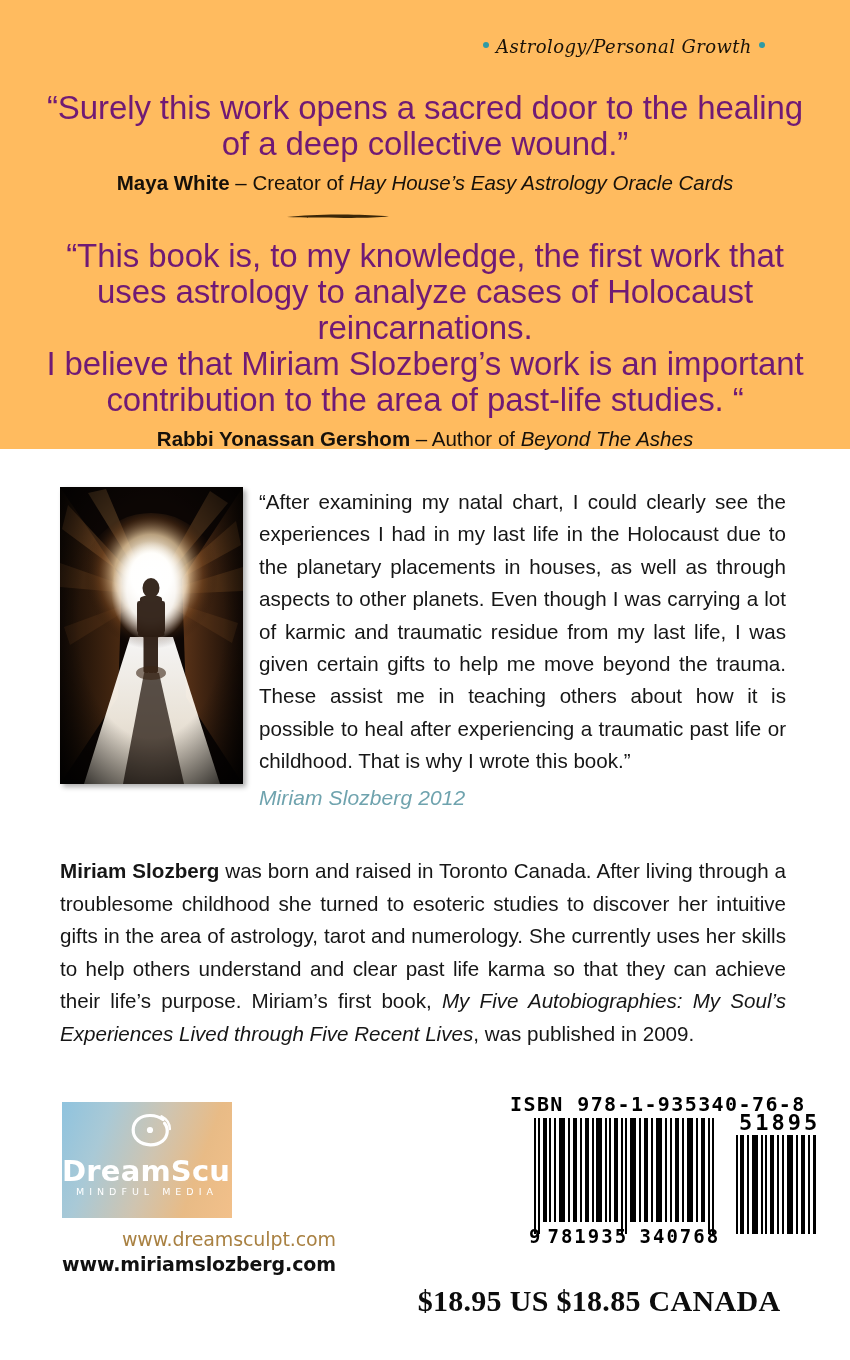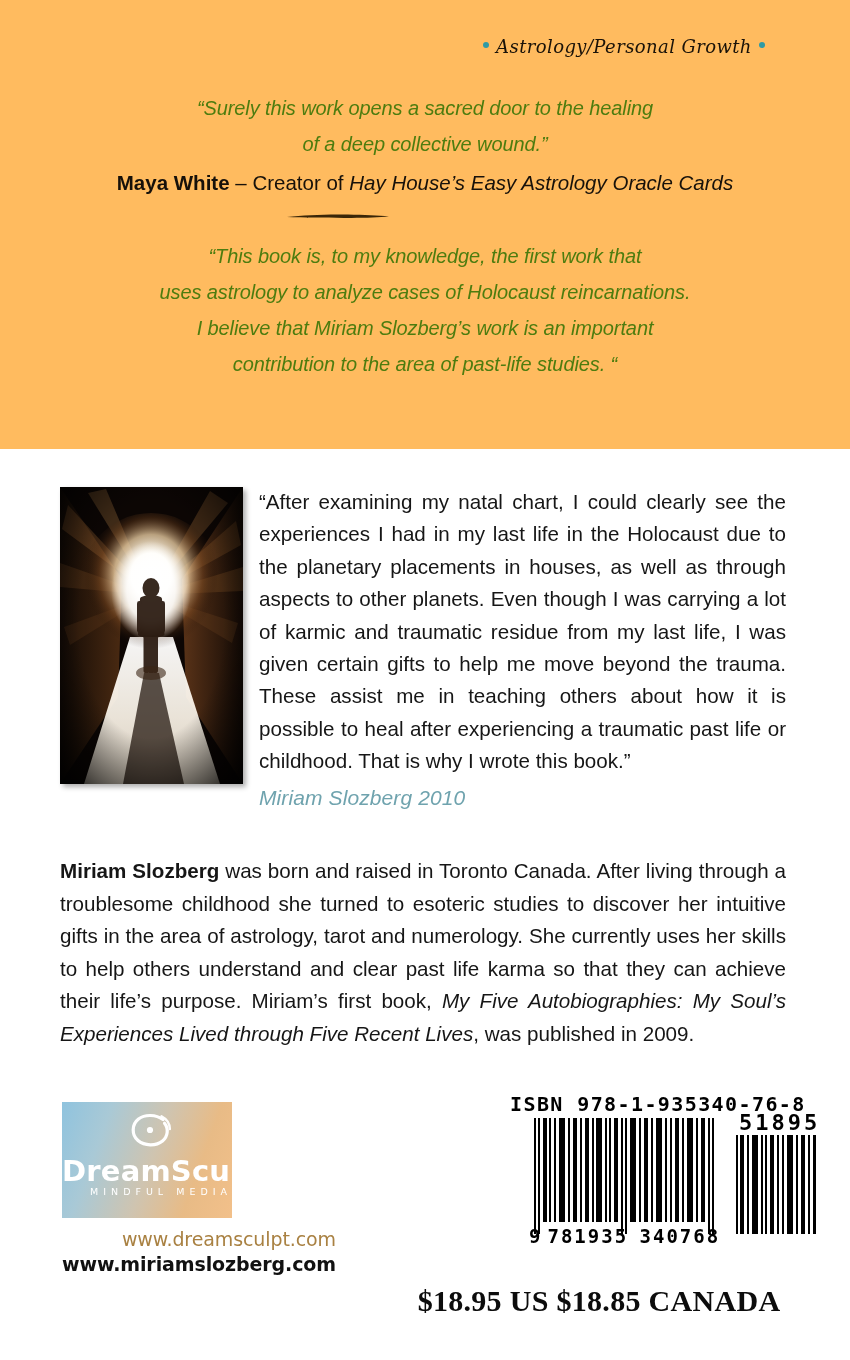--- a/index.html
+++ b/index.html
@@ -42,24 +42,23 @@
     background:#2f9aa5;vertical-align:middle;
   }
   .dot.left{margin-right:7px;margin-bottom:3px;}
   .dot.right{margin-left:7px;margin-bottom:3px;}
 
   .quoteblock{position:absolute;left:0;width:850px;text-align:center;}
   .q1{top:90px;}
   .q2{top:238px;}
 
   .qtext{
-    font-style:italic;
-    font-size:20px;
+    font-size:33px;
     line-height:36px;
-    color:#4d7c0f;
+    color:#701a75;
     letter-spacing:-.1px;
   }
   .qtext .ln{display:block;}
   .attr{
     font-size:20.5px;
     line-height:28px;
     color:#17110a;
     margin-top:7px;
   }
   .attr .who{font-weight:bold;}
@@ -120,21 +119,21 @@
   .logo svg{display:block;}
   .logo-name{
     position:absolute;left:0;right:0;top:52px;text-align:right;
     color:#ffffff;
     font-size:29px;
     letter-spacing:.2px;
     font-weight:700;
     font-family:"DejaVu Sans",sans-serif;
   }
   .logo-sub{
-    position:absolute;left:0;right:0;top:84px;text-align:right;
+    position:absolute;left:0;right:0;top:84px;text-align:center;
     color:#ffffff;
     font-size:9.5px;
     letter-spacing:5px;
     font-family:"DejaVu Sans",sans-serif;
   }
   .urls{position:absolute;left:62px;top:1227px;text-align:right;}
   .url1{
     font-size:19px;color:#a98142;letter-spacing:-.1px;line-height:25px;
     font-family:"DejaVu Sans",sans-serif;
   }
@@ -206,20 +205,21 @@
     </svg>
   </div>
 
   <div class="quoteblock q2">
     <div class="qtext">
       <span class="ln">“This book is, to my knowledge, the first work that</span>
       <span class="ln">uses astrology to analyze cases of Holocaust reincarnations.</span>
       <span class="ln">I believe that Miriam Slozberg’s work is an important</span>
       <span class="ln">contribution to the area of past-life studies. “</span>
     </div>
+    <div class="attr"><span class="who">Rabbi Yonassan Gershom</span><span> – </span><span>Author of </span><span class="ital">Beyond The Ashes</span></div>
   </div>
 
   <div class="photo-wrap">
     <svg viewBox="0 0 183 297" preserveAspectRatio="none">
       <defs>
         <radialGradient id="halo" cx="50%" cy="37%" r="44%">
           <stop offset="0%" stop-color="#ffffff"></stop>
           <stop offset="30%" stop-color="#fffdf6"></stop>
           <stop offset="55%" stop-color="#f3d5a8" stop-opacity="0.75"></stop>
           <stop offset="78%" stop-color="#7d4a22" stop-opacity="0.35"></stop>
@@ -280,21 +280,21 @@
       </g>
 
       <polygon points="84,186 99,186 124,297 63,297" fill="#1d1108" opacity="0.72"></polygon>
       <ellipse cx="91" cy="186" rx="15" ry="7" fill="#3a2414" opacity="0.6"></ellipse>
 
       <rect x="0" y="0" width="183" height="297" fill="url(#vign)"></rect>
     </svg>
   </div>
 
   <div class="testimonial">“After examining my natal chart, I could clearly see the experiences I had in my last life in the Holocaust due to the planetary placements in houses, as well as through aspects to other planets. Even though I was carrying a lot of karmic and traumatic residue from my last life, I was given certain gifts to help me move beyond the trauma. These assist me in teaching others about how it is possible to heal after experiencing a traumatic past life or childhood. That is why I wrote this book.”</div>
-  <div class="sig">Miriam Slozberg 2010</div>
+  <div class="sig">Miriam Slozberg 2012</div>
 
   <div class="bio"><span class="nm">Miriam Slozberg</span><span> was born and raised in Toronto Canada. After living through a troublesome childhood she turned to esoteric studies to discover her intuitive gifts in the area of astrology, tarot and numerology. She currently uses her skills to help others understand and clear past life karma so that they can achieve their life’s purpose. Miriam’s first book, </span><span class="ital">My Five Autobiographies: My Soul’s Experiences Lived through Five Recent Lives</span><span>, was published in 2009.</span></div>
 
   <div class="logo">
     <svg width="170" height="56" viewBox="0 0 170 56">
       <g fill="none" stroke="#ffffff" stroke-linecap="round">
         <path d="M101 17.5 C94 12.5, 83 12, 76.5 17 C69.5 22.4, 69.5 33, 76 38.5
                  C82.5 44, 94 44.3, 100.5 39 C106 34.6, 106.8 26.5, 102.5 21.2" stroke-width="3.2"></path>
         <path d="M99.5 14.2 C104.5 16.8, 107.8 21.5, 107.9 27" stroke-width="2.4" opacity="0.95"></path>
       </g>

